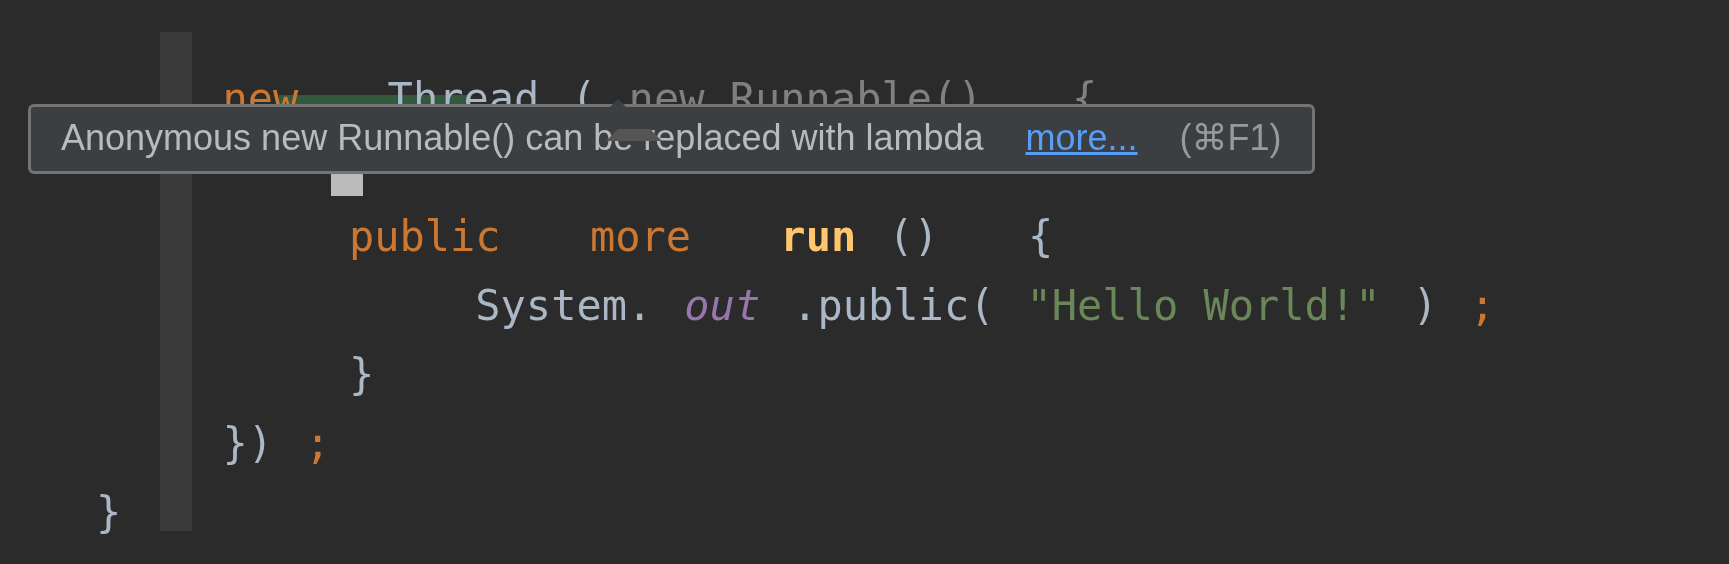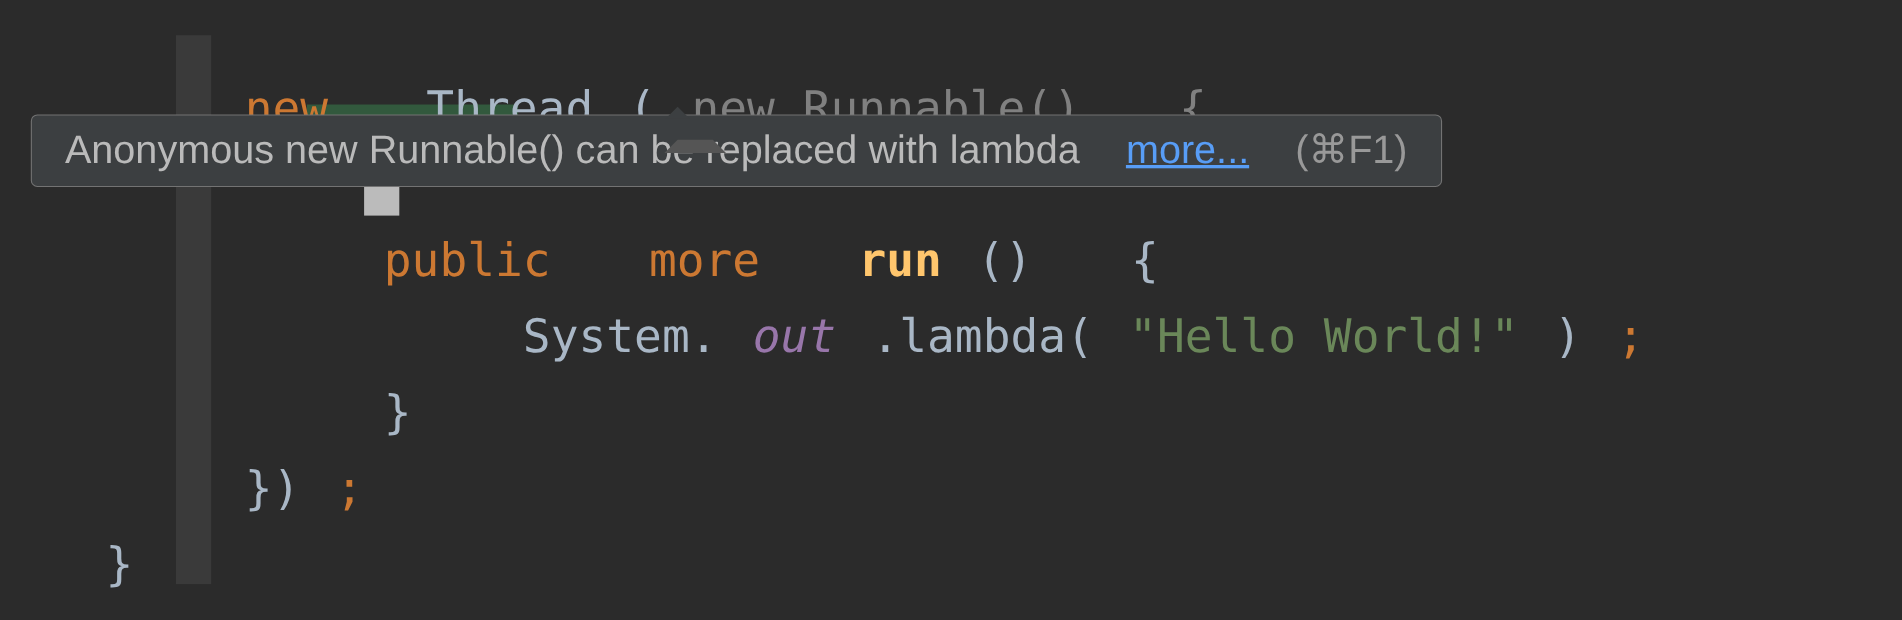--- a/index.html
+++ b/index.html
@@ -54,21 +54,21 @@
       width: 192px;
       left: 247px;
       top: 63px;
       z-index: 0;
     }
     .tooltip {
       position: absolute;
       top: 88px;
       left: 12px;
       background: #3c3f41;
-      border: 1px solid #737373;
+      border: 3px solid #737373;
       border-radius: 6px;
       padding: 10px 14px 12px 14px;
       color: #bababa;
       font-family: -apple-system, 'Helvetica Neue', Arial, sans-serif;
       font-size: 36px;
       z-index: 10;
       white-space: nowrap;
       text-align: right;
     }
     .tooltip a {
@@ -114,21 +114,21 @@
 
   <div class="line-wrap" style="height:69px;">
     <div class="line">          <span class="cursor"></span></div>
   </div>
 
   <div class="line-wrap">
     <div class="line">          <span class="kw">public</span><span> </span><span class="kw">more</span><span> </span><span class="method">run</span><span class="text">()</span><span> </span><span class="text">{</span></div>
   </div>
 
   <div class="line-wrap">
-    <div class="line">               <span class="text">System.</span><span class="field">out</span><span class="text">.lambda(</span><span class="str">"Hello World!"</span><span class="text">)</span><span class="semi">;</span></div>
+    <div class="line">               <span class="text">System.</span><span class="field">out</span><span class="text">.public(</span><span class="str">"Hello World!"</span><span class="text">)</span><span class="semi">;</span></div>
   </div>
 
   <div class="line-wrap">
     <div class="line">          <span class="text">}</span></div>
   </div>
 
   <div class="line-wrap">
     <div class="line">     <span class="text">})</span><span class="semi">;</span></div>
   </div>
 

